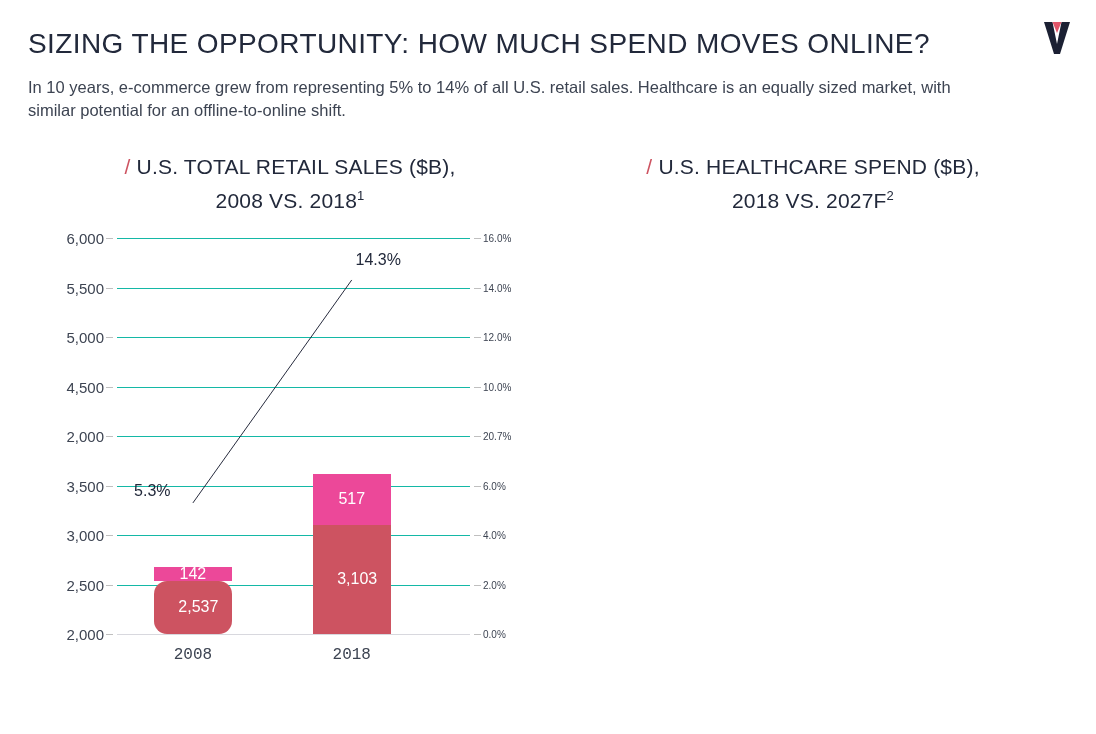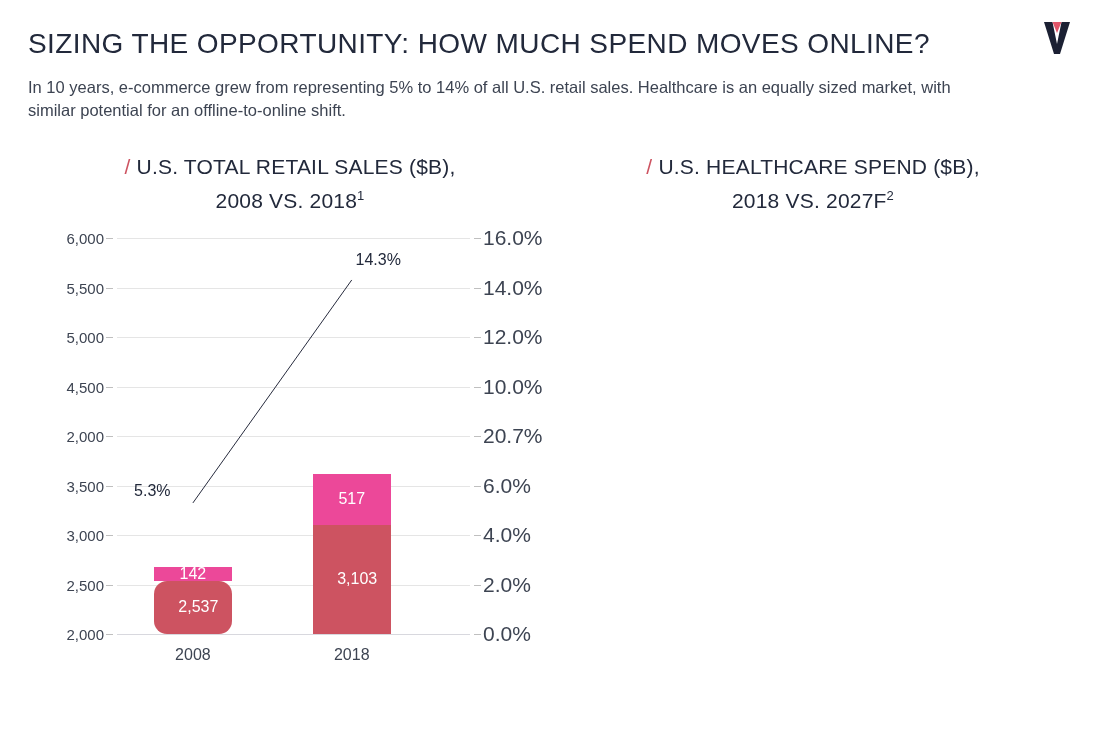--- a/index.html
+++ b/index.html
@@ -69,41 +69,41 @@
     position: absolute;
     top: 86px;
     height: 396px;
   }
   #plot-retail { left: 87px;  width: 353px; }
 
   .gridline {
     position: absolute;
     left: 0; right: 0;
     height: 1px;
-    background: #e5e5e5;
+    background: #14b8a6;
   }
   .gridline.baseline { background: #d8d8de; }
 
   
   .axl {
     position: absolute;
     right: 100%;
     margin-right: 13px;
     transform: translateY(-50%);
     font-size: 15px;
     color: #3d4452;
     white-space: nowrap;
   }
   
   .axr {
     position: absolute;
     left: 100%;
     margin-left: 13px;
     transform: translateY(-50%);
-    font-size: 21px;
+    font-size: 10px;
     color: #3d4452;
     white-space: nowrap;
   }
   .tickmark {
     position: absolute;
     width: 7px;
     height: 1px;
     background: #bfbfbf;
   }
   .tickmark.left  { right: 100%; margin-right: 4px; }
@@ -129,20 +129,21 @@
 
   
   .cat {
     position: absolute;
     top: 100%;
     margin-top: 12px;
     transform: translateX(-50%);
     font-size: 16px;
     color: #3d4452;
     white-space: nowrap;
+    font-family: Liberation Mono, monospace;
   }
 
   
   .line-svg {
     position: absolute;
     left: 0; top: 0;
     width: 100%; height: 100%;
     overflow: visible;
     pointer-events: none;
   }

